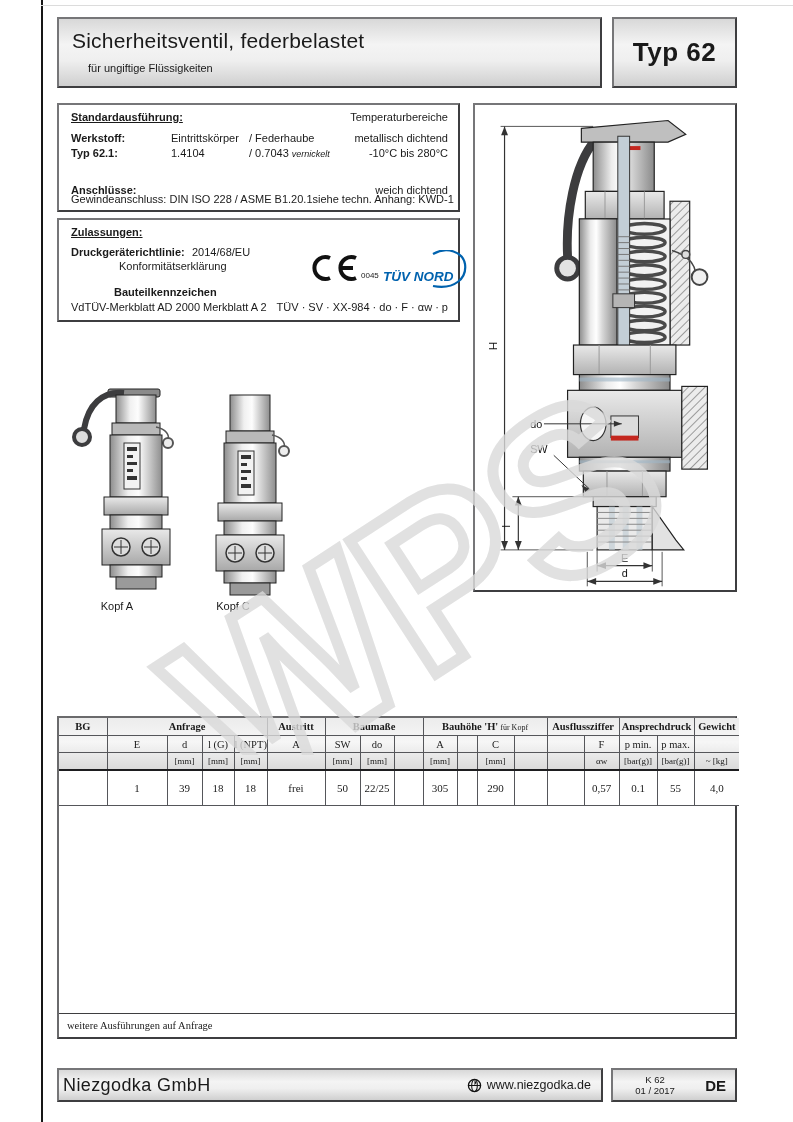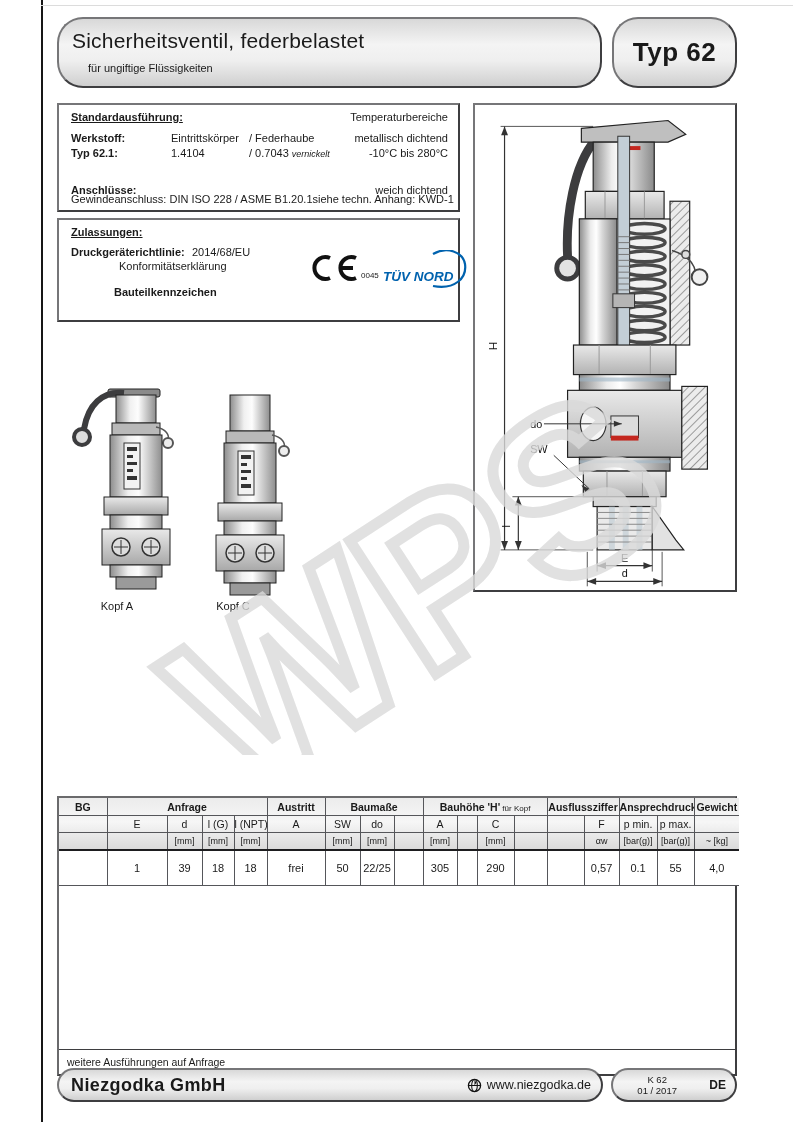--- a/index.html
+++ b/index.html
@@ -4,21 +4,21 @@
 <style>
   html,body{margin:0;padding:0;}
   body{
     width:793px;height:1122px;position:relative;background:#ffffff;
     font-family:"Liberation Sans",sans-serif;color:#1a1a1a;overflow:hidden;
   }
   .page-edge-left{position:absolute;left:41px;top:0;width:2px;height:1122px;background:#161616;}
   .page-edge-top{position:absolute;left:41px;top:5px;width:752px;height:1px;background:#dcdcdc;}
 
   .box{position:absolute;box-sizing:border-box;border:2px solid;border-color:#767678 #3e3e40 #3e3e40 #767678;background:#fff;}
-  .graybox{background:linear-gradient(180deg,#d8d8d8 0%,#f4f4f4 38%,#efefef 62%,#cfcfcf 100%);border-radius:26px;}
+  .graybox{background:linear-gradient(180deg,#d8d8d8 0%,#f4f4f4 38%,#efefef 62%,#cfcfcf 100%);}
 
   
   .title-box{left:57px;top:17px;width:545px;height:71px;padding:10px 0 0 13px;}
   .title-main{font-size:21px;letter-spacing:.2px;}
   .title-sub{font-size:11px;margin-top:9px;margin-left:16px;}
   .type-box{left:612px;top:17px;width:125px;height:71px;display:flex;align-items:center;justify-content:center;}
   .type-label{font-size:26px;font-weight:bold;letter-spacing:.5px;}
 
   
   .info1{left:57px;top:103px;width:403px;height:109px;}
@@ -45,41 +45,41 @@
   .kopfA{position:absolute;left:64px;top:383px;}
   .kopfC{position:absolute;left:178px;top:391px;}
   .kopf-label{position:absolute;width:90px;text-align:center;font-size:11px;top:600px;}
   .kopfA-label{left:72px;}
   .kopfC-label{left:188px;}
 
   
   .watermark{position:absolute;left:70px;top:355px;width:620px;height:400px;pointer-events:none;z-index:6;opacity:.8;}
 
   
-  .tablewrap{position:absolute;left:57px;top:796px;width:680px;height:280px;box-sizing:border-box;
-    border:2px solid;border-color:#6a6a6c #3e3e40 #3e3e40 #6a6a6c;background:#fff;display:flex;flex-direction:column;}
+  .tablewrap{position:absolute;left:57px;top:716px;width:680px;height:323px;box-sizing:border-box;
+    border:2px solid;border-color:#6a6a6c #3e3e40 #3e3e40 #6a6a6c;background:#fff;display:flex;flex-direction:column;font-family:Liberation Serif, serif;}
   table.spec{border-collapse:collapse;width:100%;table-layout:fixed;}
   table.spec th,table.spec td{border-right:1px solid #55565a;padding:0;text-align:center;overflow:hidden;white-space:nowrap;font-weight:normal;}
   table.spec th:last-child,table.spec td:last-child{border-right:none;}
   thead{background:linear-gradient(180deg,#ececec 0%,#f6f6f6 45%,#d9d9d9 100%);}
   tr.g th{height:17px;font-size:10.5px;font-weight:bold;border-bottom:1px solid #55565a;}
   tr.g th .subsm{font-size:8px;font-weight:normal;}
   tr.s th{height:16px;font-size:10.5px;border-bottom:1px solid #55565a;}
   tr.u th{height:16px;font-size:9px;border-bottom:2px solid #1d1d1f;}
   tr.data td{height:34px;font-size:11px;border-bottom:1px solid #55565a;background:#fff;}
   .spacer{flex:1;}
   .note-row{border-top:1px solid #3e3e40;font-size:10.5px;padding:6px 8px;text-align:left;}
 
   
   .footbar{left:57px;top:1068px;width:546px;height:34px;display:flex;align-items:center;}
-  .company{font-size:18px;font-weight:bold;padding-left:12px;letter-spacing:.4px;}
+  .company{font-size:18px;font-weight:normal;padding-left:4px;letter-spacing:.4px;}
   .web{margin-left:auto;display:flex;align-items:center;gap:5px;padding-right:10px;font-size:12.5px;}
   .footright{left:611px;top:1068px;width:126px;height:34px;display:flex;align-items:center;}
   .docinfo{flex:1;text-align:center;font-size:9.5px;line-height:11px;}
-  .lang{font-size:12px;font-weight:bold;padding-right:9px;margin-left:8px;}
+  .lang{font-size:15px;font-weight:bold;padding-right:9px;margin-left:8px;}
 </style>
 </head>
 <body>
 
 <div class="page-edge-left"></div>
 <div class="page-edge-top"></div>
 
 <div class="box graybox title-box">
   <div class="title-main">Sicherheitsventil, federbelastet</div>
   <div class="title-sub">für ungiftige Flüssigkeiten</div>
@@ -135,20 +135,24 @@
     <span class="ce-num">0045</span>
   </div>
   <div class="tuev">
     <svg width="86" height="40" viewBox="0 0 86 40">
       <path d="M 52,36 C 74,40 86,28 84,14 C 82,2 66,-4 52,4" fill="none" stroke="#0062ae" stroke-width="2.2"></path>
       <text x="2" y="31" font-size="13.5" font-weight="bold" font-style="italic" fill="#0062ae">TÜV NORD</text>
     </svg>
   </div>
   <div class="ln" style="top:66px;padding-left:43px;">
     <span class="bold">Bauteilkennzeichen</span>
+  </div>
+  <div class="ln" style="top:81px;">
+    <span>VdTÜV-Merkblatt AD 2000 Merkblatt A 2</span>
+    <span class="c-r">TÜV · SV · XX-984 · do · F · αw · p</span>
   </div>
 </div>
 
 <div class="box diagram-box">
   <svg width="260" height="485" viewBox="0 0 264 489">
     <defs>
       <linearGradient id="metalH" x1="0" y1="0" x2="1" y2="0">
         <stop offset="0" stop-color="#8d8d8d"></stop>
           <stop offset="0.3" stop-color="#ececec"></stop>
         <stop offset="0.45" stop-color="#ffffff"></stop>

